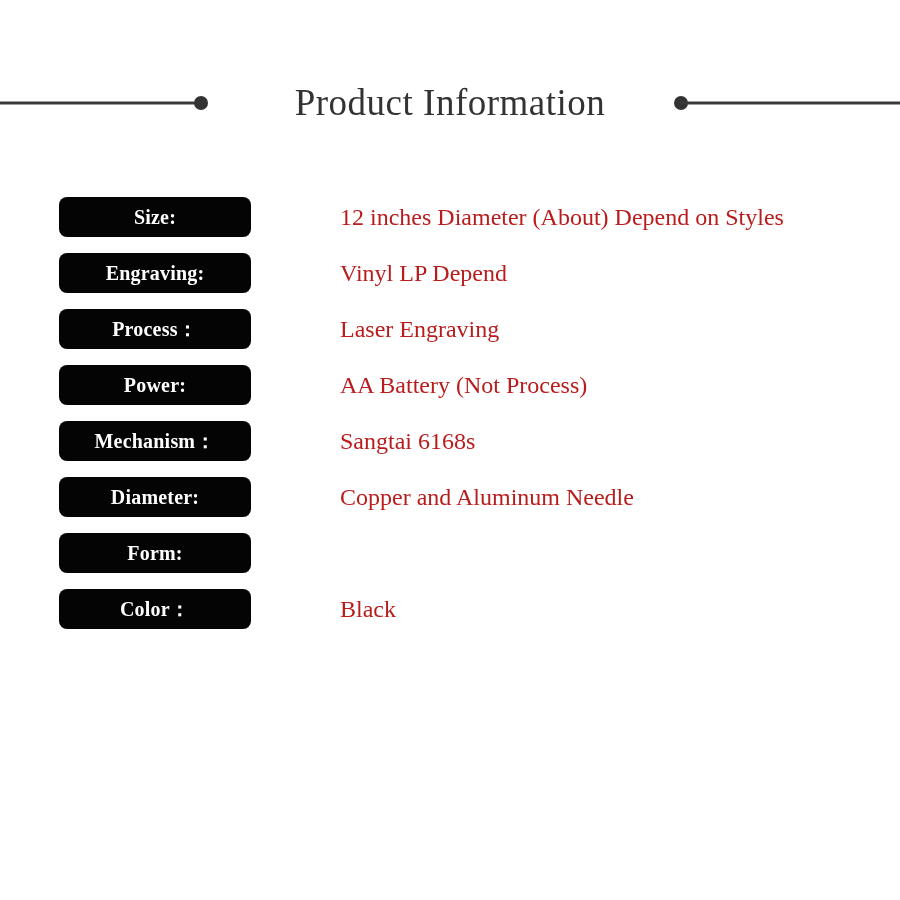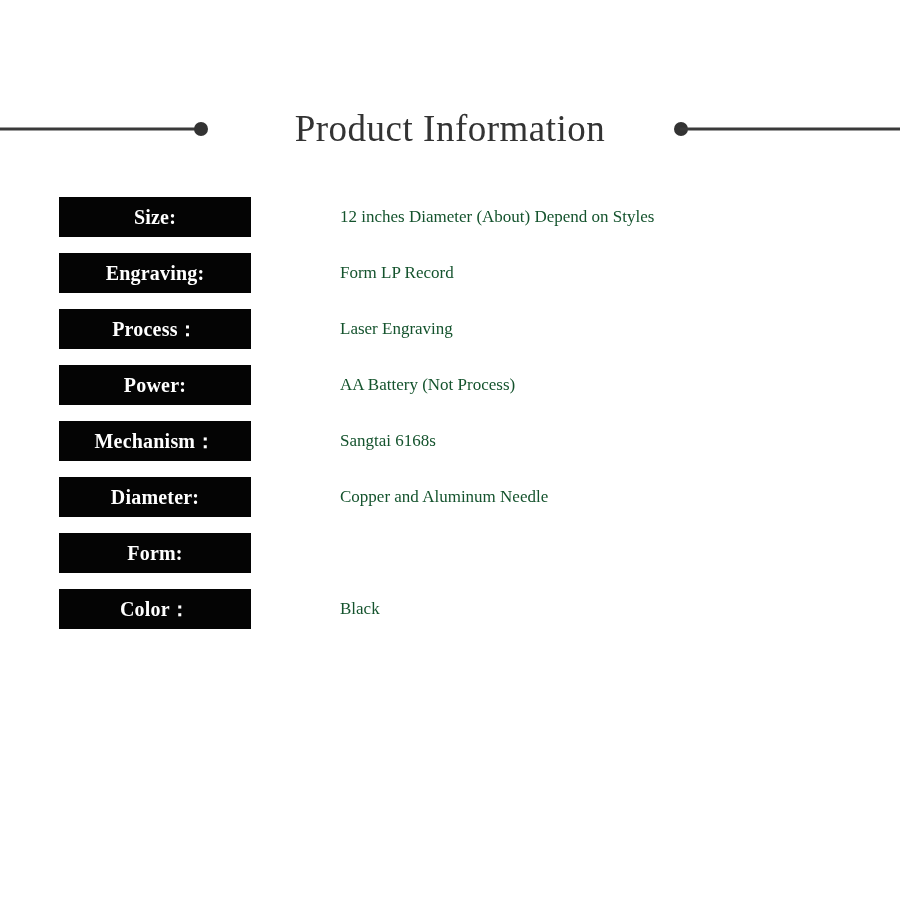--- a/index.html
+++ b/index.html
@@ -18,21 +18,21 @@
   .page {
     position: relative;
     width: 900px;
     height: 900px;
   }
 
   
   .header-band {
     position: absolute;
     left: 0;
-    top: 100px;
+    top: 74px;
     width: 900px;
     height: 58px;
   }
   .rule {
     position: absolute;
     top: 50%;
     height: 3px;
     background: #3a3a3a;
     transform: translateY(-50%);
   }
@@ -95,28 +95,29 @@
     display: flex;
     align-items: center;
     justify-content: center;
     font-weight: bold;
     font-size: 20px;
     line-height: 1;
     letter-spacing: 0.2px;
     box-sizing: border-box;
     padding: 16px 8px;
     font-family: "Liberation Serif", "DejaVu Serif", serif;
+    border-radius: 8px;
   }
 
   .spec-value {
     flex: 1 1 auto;
     margin-left: 89px;
-    font-size: 17px;
+    font-size: 24px;
     line-height: 1.2;
-    color: #14532d;
+    color: #b91c1c;
     white-space: nowrap;
     font-family: "Liberation Serif", "DejaVu Serif", serif;
   }
 </style>
 </head>
 <body>
 
 <div class="page">
 
   <div class="header-band">
@@ -129,21 +130,21 @@
 
   <div class="spec-table">
 
     <div class="spec-row">
       <div class="spec-label">Size:</div>
       <div class="spec-value">12 inches Diameter (About) Depend on Styles</div>
     </div>
 
     <div class="spec-row">
       <div class="spec-label">Engraving:</div>
-      <div class="spec-value">Form LP Record</div>
+      <div class="spec-value">Vinyl LP Depend</div>
     </div>
 
     <div class="spec-row">
       <div class="spec-label">Process：</div>
       <div class="spec-value">Laser Engraving</div>
     </div>
 
     <div class="spec-row">
       <div class="spec-label">Power:</div>
       <div class="spec-value">AA Battery (Not Process)</div>

